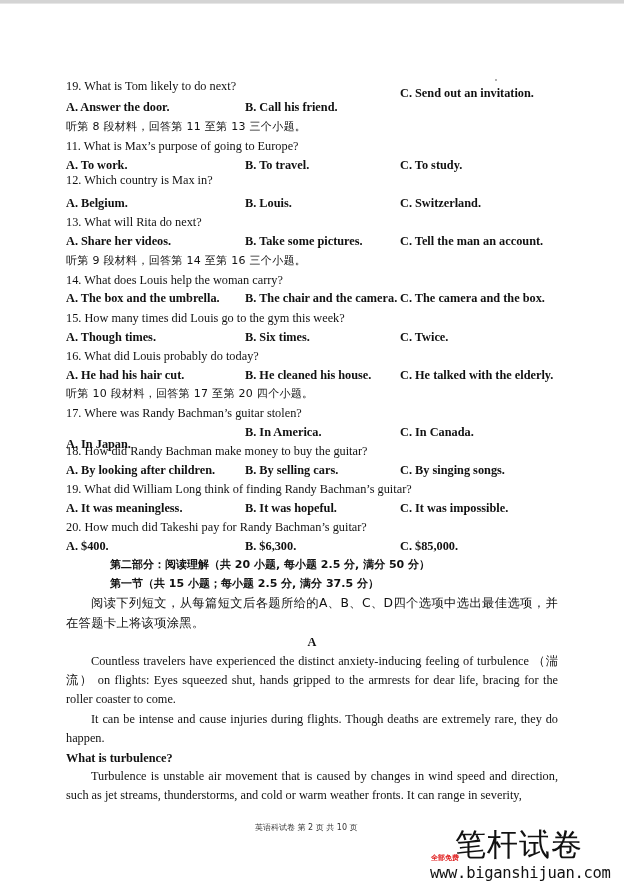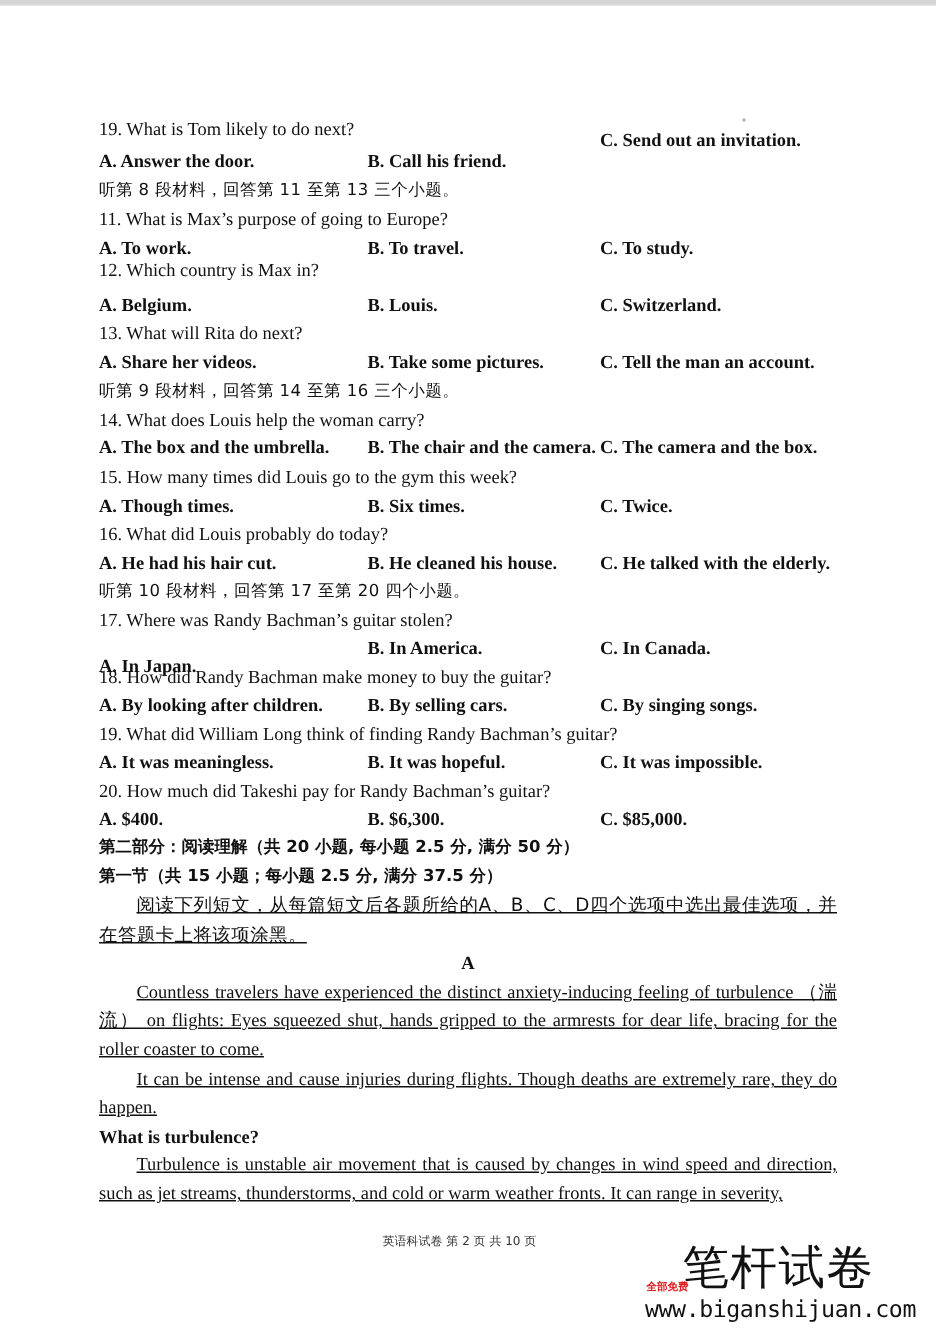--- a/index.html
+++ b/index.html
@@ -11,23 +11,23 @@
   }
   .topbar { position: absolute; left: 0; top: 0; width: 624px; height: 3px; background: #d4d4d4; border-bottom: 1px solid #e6e6e6; }
   .dot { position: absolute; left: 495px; top: 79px; width: 2px; height: 2px; background: #b0b0b0; }
   .page { position: absolute; left: 66px; top: 0; width: 492px; }
   .line { position: absolute; left: 0; white-space: nowrap; font-size: 12.3px; line-height: 16px; }
   .opt { position: absolute; white-space: nowrap; font-size: 12.3px; line-height: 16px; font-weight: bold; }
   .optA { left: 0; }
   .optB { left: 179px; }
   .optC { left: 334px; }
   .cn { font-family: "DejaVu Sans", sans-serif; font-size: 11px; letter-spacing: 0.3px; }
-  .cnb { font-family: "DejaVu Sans", sans-serif; font-size: 11px; font-weight: bold; }
+  .cnb { font-family: "DejaVu Sans", sans-serif; font-size: 11px; font-weight: bold; margin-left: 44px; }
   .center { left: 0; width: 492px; text-align: center; font-weight: bold; }
-  .para { position: absolute; left: 0; width: 492px; font-size: 12.3px; line-height: 19.2px; text-align: justify; text-indent: 25px; text-decoration: underline; }
+  .para { position: absolute; left: 0; width: 492px; font-size: 12.3px; line-height: 19.2px; text-align: justify; text-indent: 25px; }
   .bold { font-weight: bold; }
   .footer { position: absolute; left: 255px; top: 822px; font-family: "DejaVu Sans", sans-serif; font-size: 8px; color: #333; white-space: nowrap; }
   .logo-cn { position: absolute; left: 455px; top: 824px; font-family: "DejaVu Sans", sans-serif; font-size: 31px; color: #111; letter-spacing: 1px; white-space: nowrap; }
   .logo-free { position: absolute; left: 431px; top: 853px; font-family: "DejaVu Sans", sans-serif; font-size: 7px; color: #e02020; font-weight: bold; white-space: nowrap; text-align: right; }
   .logo-url { position: absolute; left: 430px; top: 864px; font-family: "DejaVu Sans Mono", "Liberation Mono", monospace; font-size: 15.5px; color: #111; white-space: nowrap; letter-spacing: -0.3px; text-align: center; }
 </style>
 </head>
 <body>
 
 <div class="topbar"></div>

